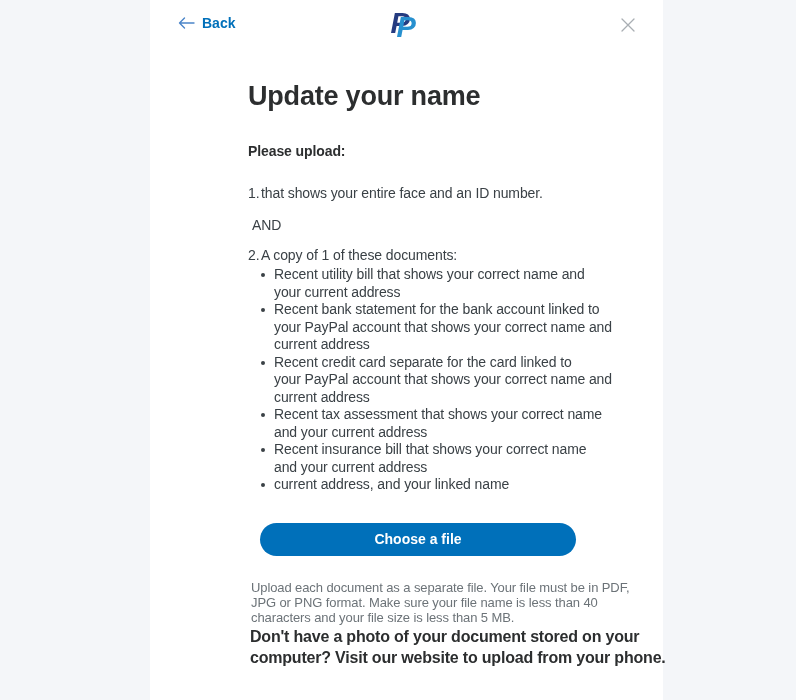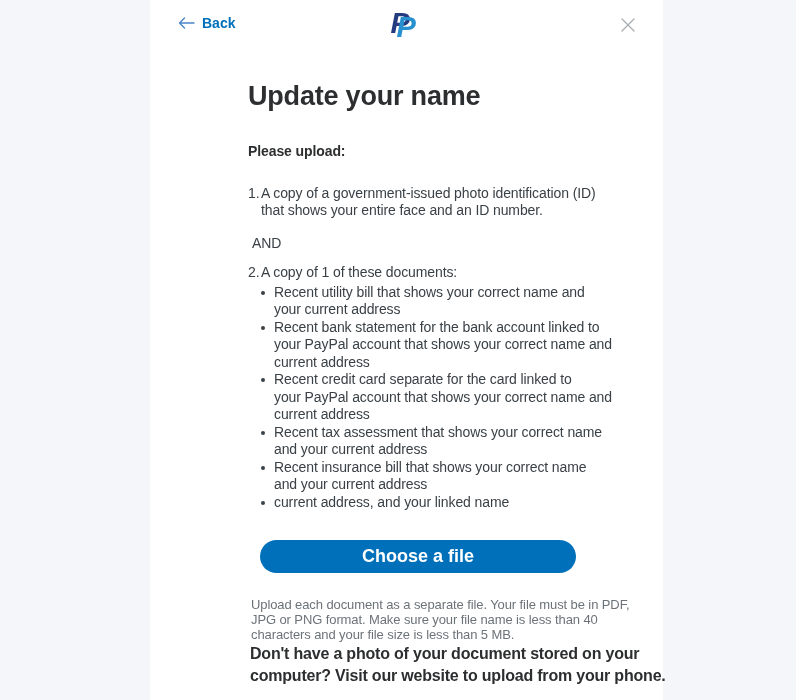--- a/index.html
+++ b/index.html
@@ -63,21 +63,21 @@
     content: ""; position: absolute; left: 13px; top: 7px;
     width: 4px; height: 4px; border-radius: 50%; background: #3a4146;
   }
   .choose-btn {
     display: flex; align-items: center; justify-content: center;
     margin: 29px 0 0 12px;
     width: 316px; height: 33px;
     border: none; border-radius: 100px;
     background: #0070ba; color: #ffffff;
     font-family: "Liberation Sans", sans-serif;
-    font-size: 18px; font-weight: 700;
+    font-size: 14px; font-weight: 700;
     cursor: pointer;
   }
   .note { margin: 24px 0 0 3px; font-size: 13px; line-height: 15px; color: #6c7378; letter-spacing: -0.1px; }
   .phone-note { margin: 1px 0 0 2px; font-size: 16px; line-height: 21.5px; color: #2c2e2f; font-weight: 600; letter-spacing: -0.2px; }
 </style>
 </head>
 <body>
 
 <div class="panel">
 
@@ -107,21 +107,20 @@
 
   <div class="content">
 
     <h1 class="title">Update your name</h1>
 
     <div class="body-text intro">Please upload:</div>
 
     <div class="body-text oitem oitem-1">
       <span class="num">1.</span>
       <span>
-        <div class="line">A copy of a government-issued photo identification (ID)</div>
         <div class="line">that shows your entire face and an ID number.</div>
       </span>
     </div>
 
     <div class="body-text connector">AND</div>
 
     <div class="body-text oitem oitem-2">
       <span class="num">2.</span>
       <span>
         <div class="line">A copy of 1 of these documents:</div>

